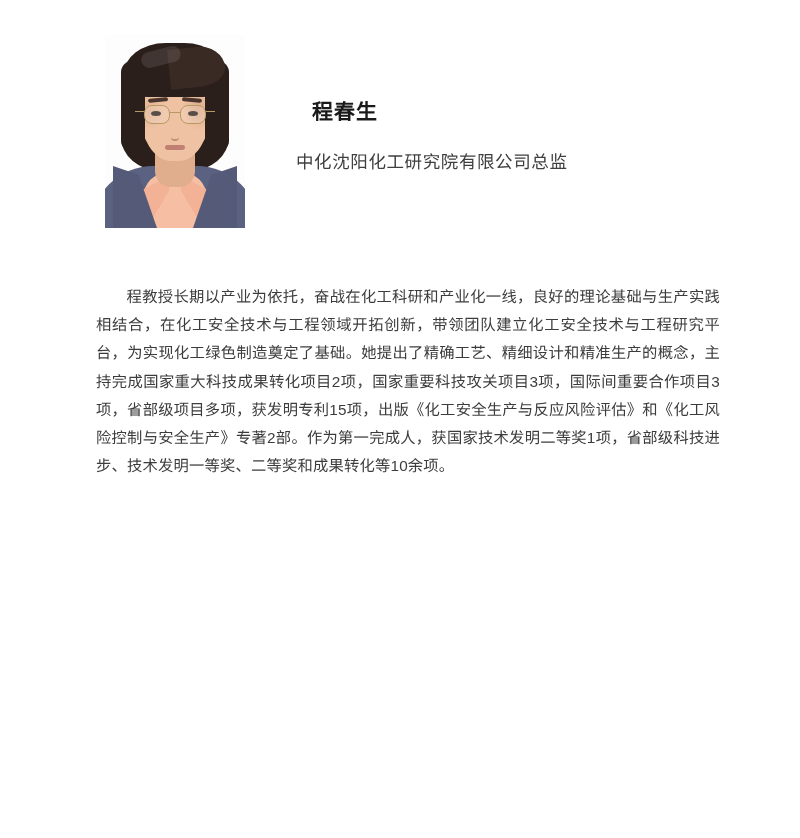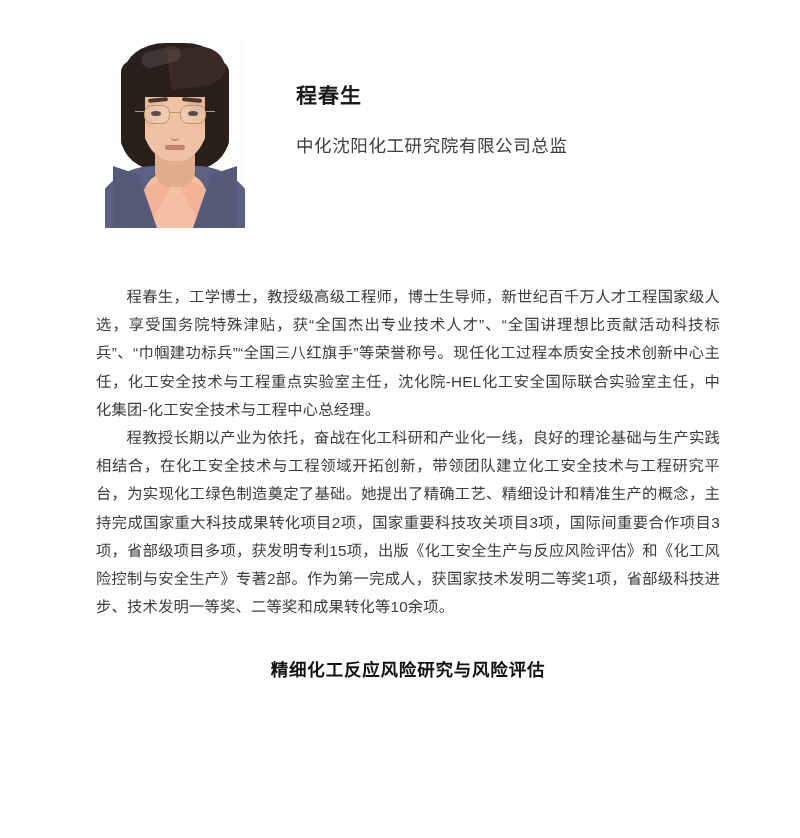--- a/index.html
+++ b/index.html
@@ -294,21 +294,21 @@
     margin-left: 51px;
     padding-top: 48px;
   }
   .speaker-name {
     font-family: "Liberation Sans", "DejaVu Sans", sans-serif;
     font-size: 21px;
     font-weight: bold;
     color: #1a1a1a;
     letter-spacing: 1px;
     line-height: 1.2;
-    margin: 0;
+    margin: 16px;
   }
   .speaker-title {
     font-family: "Liberation Serif", "DejaVu Serif", serif;
     font-size: 17.5px;
     font-weight: normal;
     color: #3f3f3f;
     letter-spacing: .6px;
     line-height: 1.4;
     margin: 26px 0 4px 0;
   }
@@ -385,22 +385,20 @@
 
     <div class="speaker-meta">
       <h1 class="speaker-name">程春生</h1>
       <p class="speaker-title">中化沈阳化工研究院有限公司总监</p>
     </div>
 
   </div>
 
   <div class="content">
 
-    <p class="para">程春生，工学博士，教授级高级工程师，博士生导师，新世纪百千万人才工程国家级人选，享受国务院特殊津贴，获“全国杰出专业技术人才”、“全国讲理想比贡献活动科技标兵”、“巾帼建功标兵”“全国三八红旗手”等荣誉称号。现任化工过程本质安全技术创新中心主任，化工安全技术与工程重点实验室主任，沈化院-HEL化工安全国际联合实验室主任，中化集团-化工安全技术与工程中心总经理。</p>
 
     <p class="para">程教授长期以产业为依托，奋战在化工科研和产业化一线，良好的理论基础与生产实践相结合，在化工安全技术与工程领域开拓创新，带领团队建立化工安全技术与工程研究平台，为实现化工绿色制造奠定了基础。她提出了精确工艺、精细设计和精准生产的概念，主持完成国家重大科技成果转化项目2项，国家重要科技攻关项目3项，国际间重要合作项目3项，省部级项目多项，获发明专利15项，出版《化工安全生产与反应风险评估》和《化工风险控制与安全生产》专著2部。作为第一完成人，获国家技术发明二等奖1项，省部级科技进步、技术发明一等奖、二等奖和成果转化等10余项。</p>
 
-    <h2 class="section-heading">精细化工反应风险研究与风险评估</h2>
 
 
   </div>
 
 </div>
 
 </body></html>

